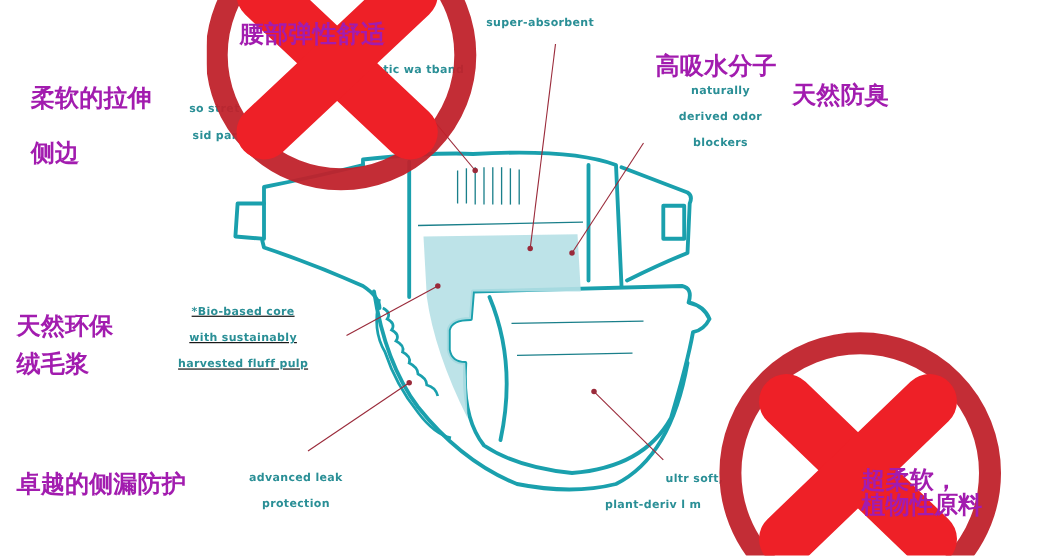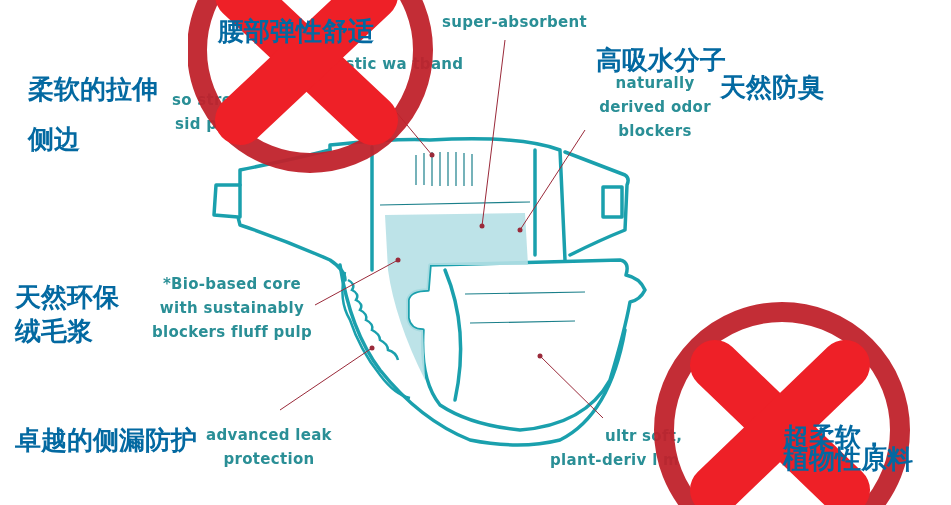--- a/index.html
+++ b/index.html
@@ -1,18 +1,18 @@
 <!DOCTYPE html>
 <html><head>
 <meta charset="utf-8">
 <style>
   html, body { margin:0; padding:0; background:#ffffff; }
   body { width:951px; height:505px; position:relative; overflow:hidden; font-family:"DejaVu Sans", sans-serif; }
-  .en { position:absolute; color:#2a8f96; font-family:"DejaVu Sans", sans-serif; font-weight:bold; font-size:15px; line-height:24px; text-align:center; white-space:nowrap; letter-spacing:0.3px; }
-  .cn { position:absolute; color:#0369a1; font-family:"DejaVu Serif", serif; font-weight:bold; font-size:26px; line-height:34px; white-space:nowrap; }
+  .en { position:absolute; color:#2a8f96; font-family:"DejaVu Sans", sans-serif; font-weight:bold; font-size:10px; line-height:24px; text-align:center; white-space:nowrap; letter-spacing:0.3px; }
+  .cn { position:absolute; color:#a21caf; font-family:"DejaVu Serif", serif; font-weight:bold; font-size:22px; line-height:34px; white-space:nowrap; }
   svg.diagram { position:absolute; left:0; top:0; }
   .badge { position:absolute; }
 </style>
 </head>
 <body>
 
 <svg class="diagram" width="951" height="505" viewBox="0 0 951 505">
   <g fill="none" stroke="#1aa0ad" stroke-width="3.5" stroke-linejoin="round" stroke-linecap="round">
 
     <path d="M330 150 Q290 160 240 170 L240 185 L216 185 L214 215 L238 217 L240 225 Q285 240 330 260 Q345 270 345 280"></path>
@@ -72,24 +72,24 @@
 
 <div class="en" style="left:335px;top:52px;">astic wa  tband</div>
 <div class="en" style="left:172px;top:88px;">so  stret</div>
 <div class="en" style="left:175px;top:112px;">sid  par</div>
 <div class="en" style="left:442px;top:10px;">super-absorbent</div>
 <div style="position:absolute;left:596px;top:71px;width:118px;">
   <div class="en" style="position:static;">naturally</div>
   <div class="en" style="position:static;">derived odor</div>
   <div class="en" style="position:static;">blockers</div>
 </div>
-<div style="position:absolute;left:142px;top:272px;width:180px;">
+<div style="position:absolute;left:131px;top:272px;width:180px;text-decoration:underline;">
   <div class="en" style="position:static;">*Bio-based core</div>
   <div class="en" style="position:static;">with sustainably</div>
-  <div class="en" style="position:static;">blockers fluff pulp</div>
+  <div class="en" style="position:static;">harvested fluff pulp</div>
 </div>
 <div style="position:absolute;left:204px;top:423px;width:130px;">
   <div class="en" style="position:static;">advanced leak</div>
   <div class="en" style="position:static;">protection</div>
 </div>
 <div class="en" style="left:605px;top:424px;">ultr  soft,</div>
 <div class="en" style="left:550px;top:448px;">plant-deriv  l m</div>
 
 <svg class="badge" style="left:188px;top:-40px;" width="260" height="230" viewBox="0 0 260 230">
   <circle cx="122" cy="90" r="113" fill="none" stroke="#c0222b" stroke-width="20" opacity="0.95"></circle>

